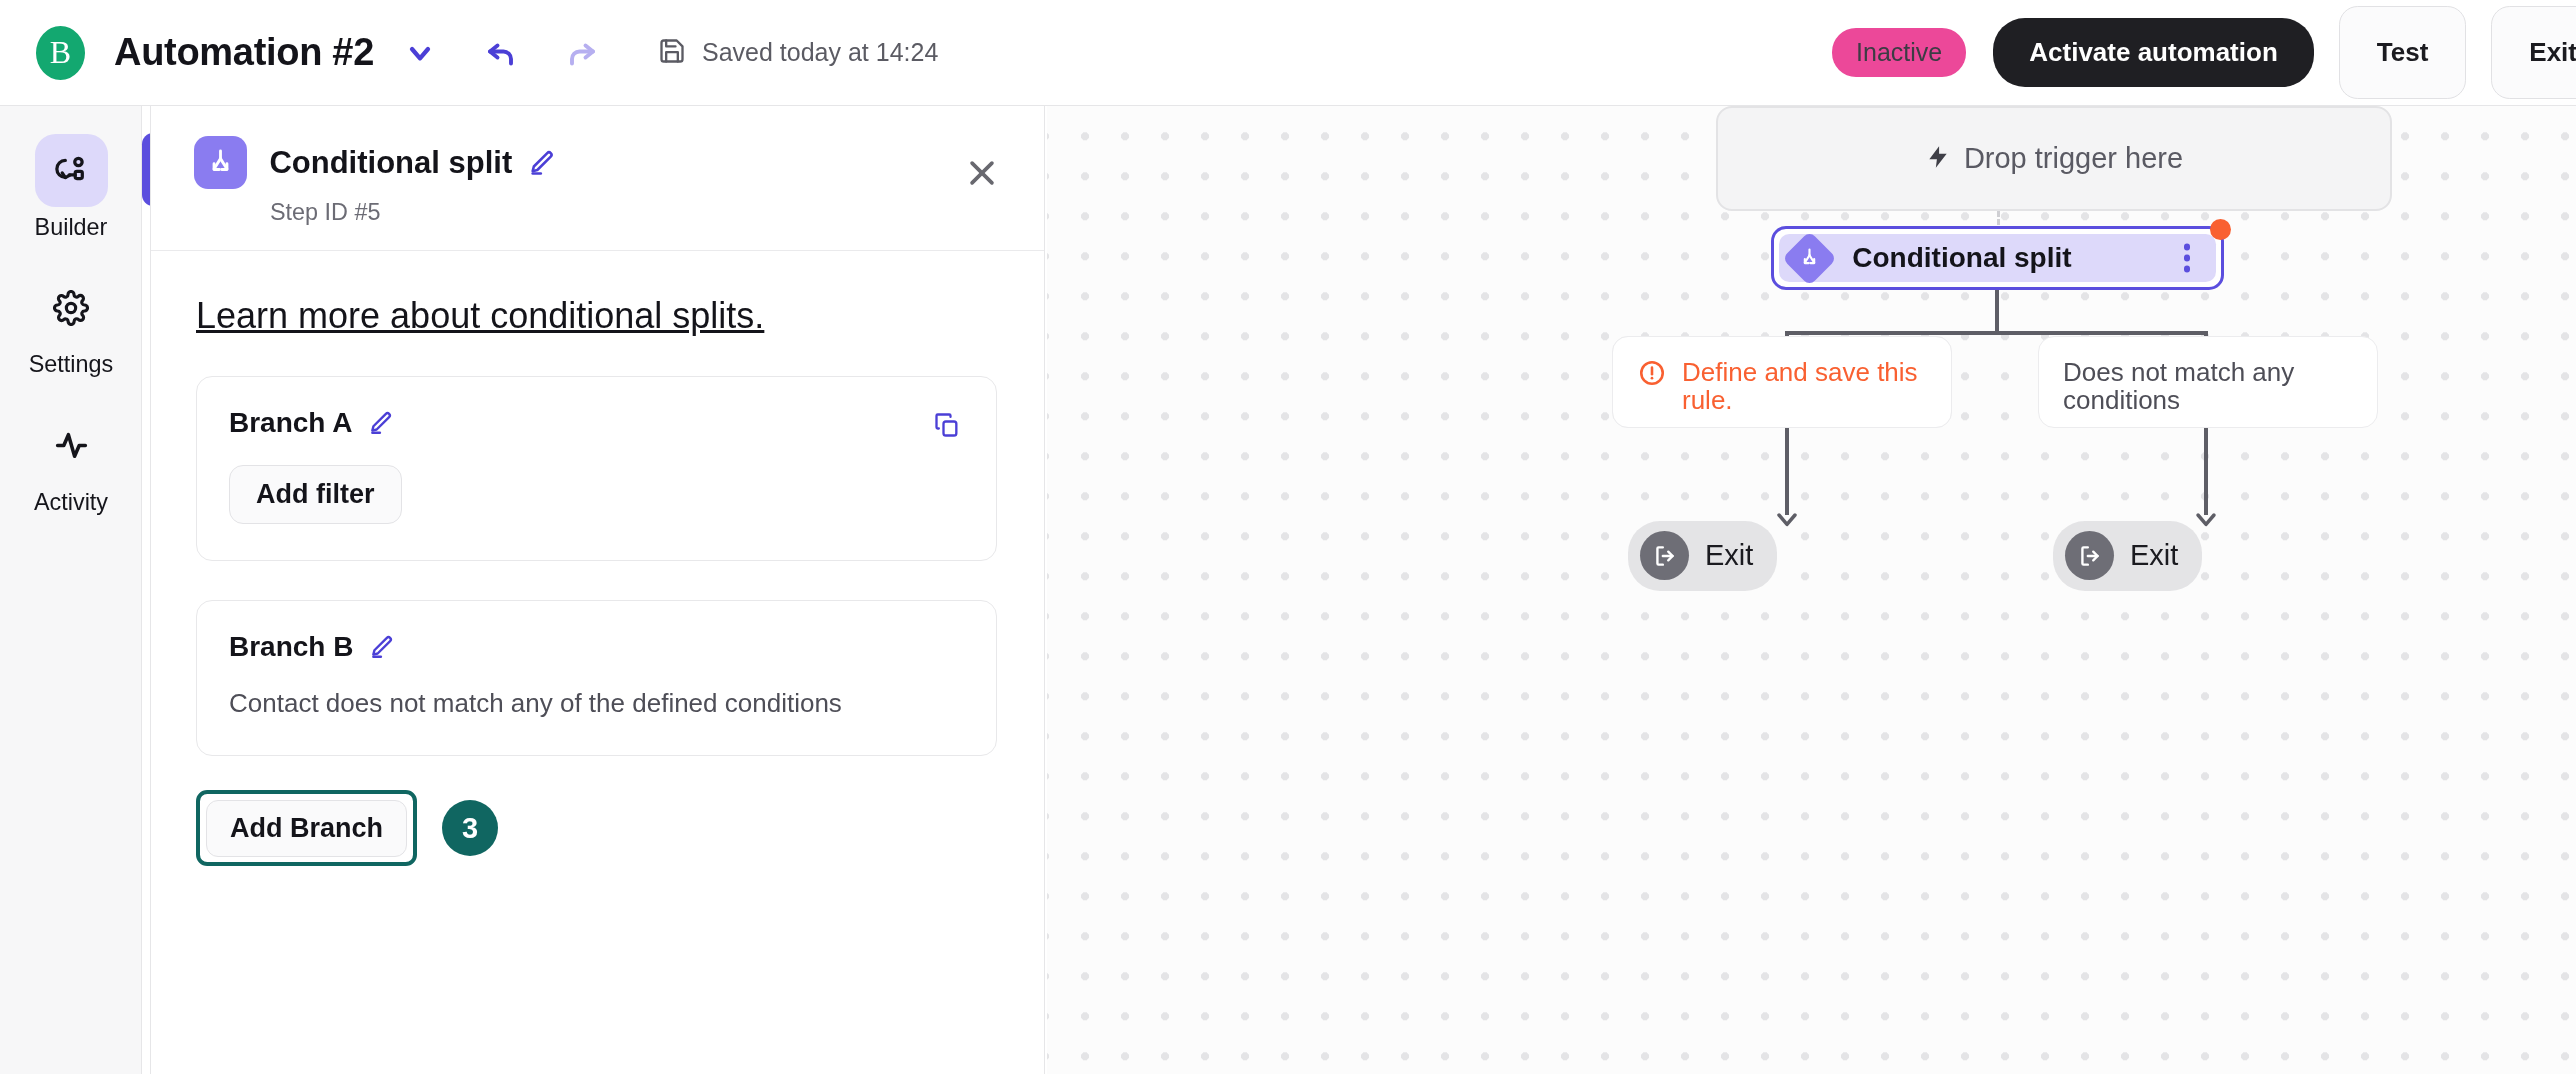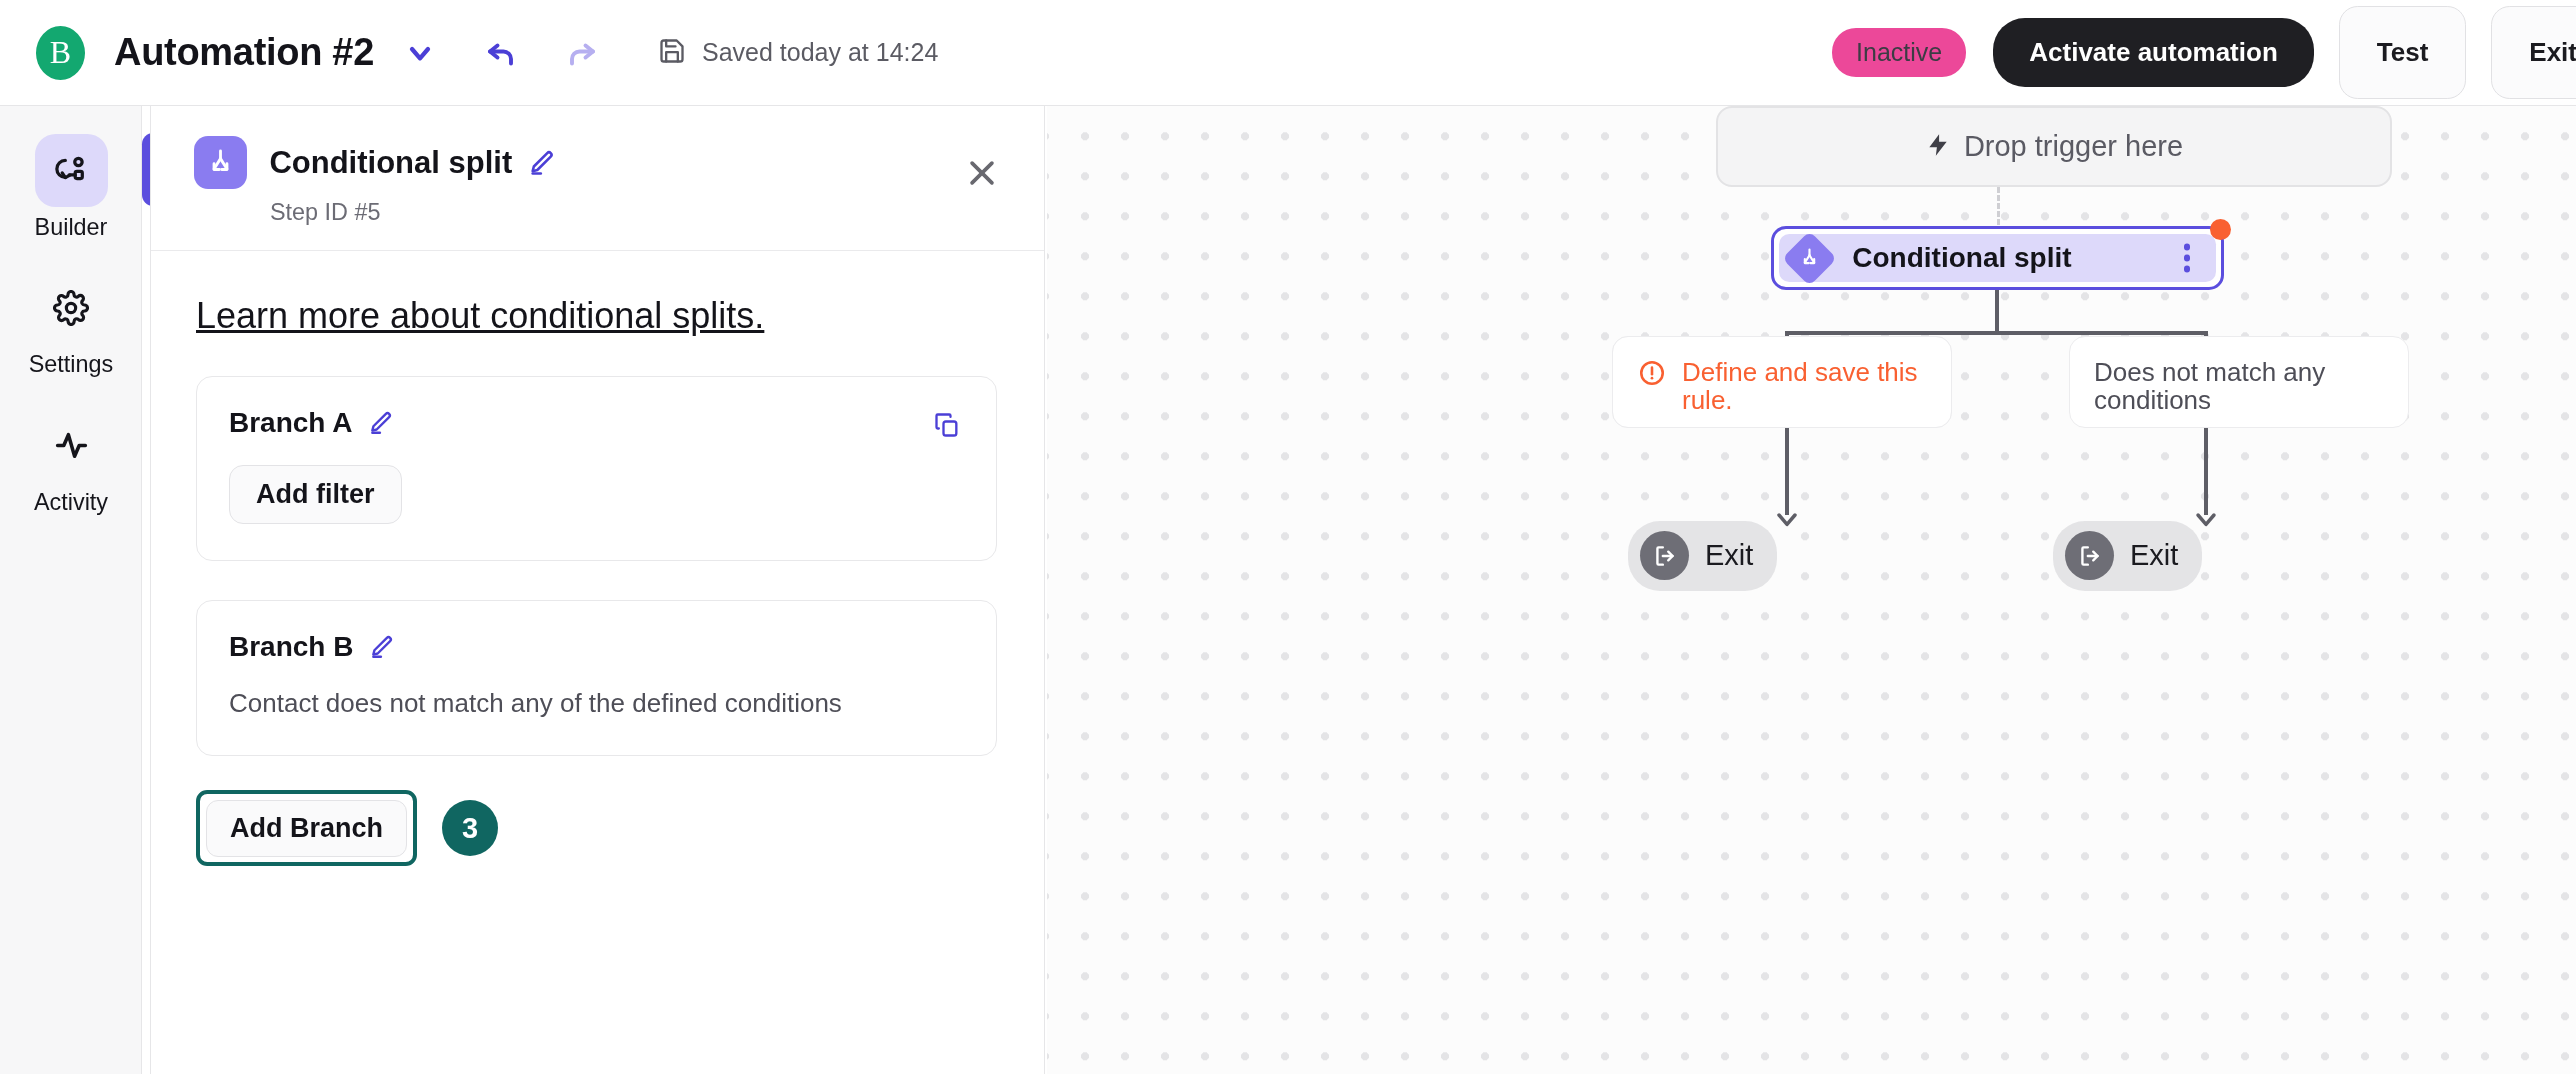--- a/index.html
+++ b/index.html
@@ -200,21 +200,21 @@
     width: 1529px; height: 969px;
     background-color: #fcfcfc;
     background-image: radial-gradient(#e4e4e6 3.9px, transparent 4px);
     background-size: 40px 40px;
     background-position: 18px 10.3px;
     overflow: hidden;
   }
   .node { position: absolute; }
 
   .drop-trigger {
-    left: 669px; top: 0px; width: 676px; height: 81px;
+    left: 669px; top: 0px; width: 676px; height: 105px;
     background: #f4f4f5; border: 2.8px solid #e3e3e5;
     border-radius: 16px;
     display: flex; align-items: center; justify-content: center; gap: 13px;
   }
   .drop-trigger-text { font-size: 29px; color: #5a5a63; }
 
   .cond-node {
     left: 724px; top: 120px; width: 453px; height: 64px;
     border: 3.7px solid #5b4ede; border-radius: 15px;
     background: #ffffff; padding: 4.7px;
@@ -510,21 +510,21 @@
         <svg width="28" height="28" viewBox="0 0 24 24" fill="none" stroke="#f96031" stroke-width="2.2" stroke-linecap="round">
             <circle cx="12" cy="12" r="9.2"></circle>
             <line x1="12" y1="7.4" x2="12" y2="13"></line>
             <circle cx="12" cy="16.4" r="1.15" fill="#f96031" stroke="none"></circle>
           </svg>
       </span>
       <span class="cond-warn-text">Define and save this rule.</span>
     </div>
   </div>
 
-  <div class="node cond-box" style="left:1022px; top:230px;">
+  <div class="node cond-box" style="left:991px; top:230px;">
     <div class="cond-box-row">
       <span class="cond-plain-text">Does not match any conditions</span>
     </div>
   </div>
 
   <div class="conn" style="left:738px; top:322px; width:3.7px; height:87px;"></div>
   <svg class="node" style="left:724px; top:393px;" width="32" height="32" viewBox="0 0 24 24" fill="none" stroke="#5e5e66" stroke-width="2.6" stroke-linecap="round" stroke-linejoin="round">
       <polyline points="6 12 12 19 18 12"></polyline>
     </svg>
 

